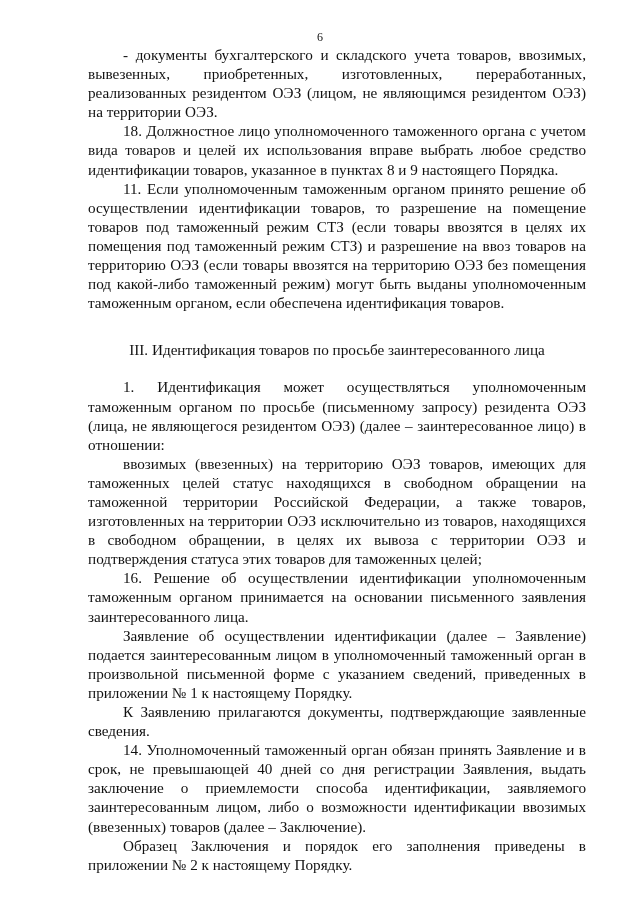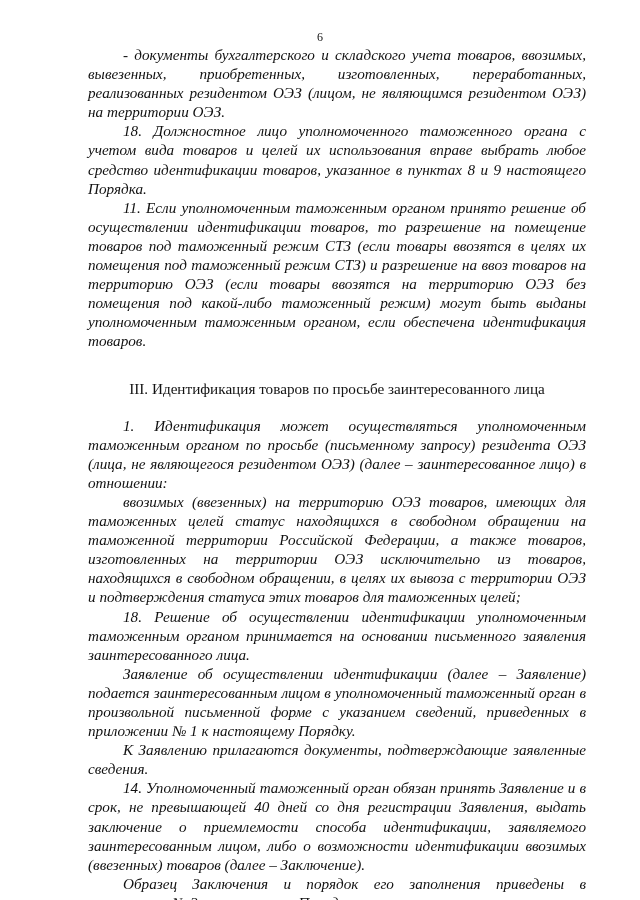--- a/index.html
+++ b/index.html
@@ -32,21 +32,20 @@
       font-size: 15.2px;
       line-height: 19.1px;
     }
     .p {
       margin: 0;
       text-align: justify;
       text-indent: 0;
     }
     .p.indent {
       text-indent: 35px;
-      font-style: italic;
     }
     .heading {
       margin: 10px 0 18px 0;
       text-align: center;
       font-size: 15.2px;
       line-height: 19.1px;
     }
   </style>
 </head>
 <body>
@@ -55,18 +54,18 @@
 
 <div class="content">
   <p class="p indent">- документы бухгалтерского и складского учета товаров, ввозимых, вывезенных, приобретенных, изготовленных, переработанных, реализованных резидентом ОЭЗ (лицом, не являющимся резидентом ОЭЗ) на территории ОЭЗ.</p>
   <p class="p indent">18. Должностное лицо уполномоченного таможенного органа с учетом вида товаров и целей их использования вправе выбрать любое средство идентификации товаров, указанное в пунктах 8 и 9 настоящего Порядка.</p>
   <p class="p indent">11. Если уполномоченным таможенным органом принято решение об осуществлении идентификации товаров, то разрешение на помещение товаров под таможенный режим СТЗ (если товары ввозятся в целях их  помещения под таможенный режим СТЗ) и разрешение на ввоз товаров на территорию ОЭЗ (если товары ввозятся на территорию ОЭЗ без помещения под какой-либо таможенный режим) могут быть выданы уполномоченным таможенным органом, если обеспечена идентификация товаров.</p>
 
   <div class="heading" style="margin-top:28px;">III. Идентификация товаров по просьбе заинтересованного лица</div>
 
   <p class="p indent">1. Идентификация может осуществляться уполномоченным таможенным органом по просьбе (письменному запросу) резидента ОЭЗ (лица, не являющегося резидентом ОЭЗ) (далее – заинтересованное лицо) в отношении:</p>
   <p class="p indent">ввозимых (ввезенных) на территорию ОЭЗ товаров, имеющих для таможенных целей статус находящихся в свободном обращении на таможенной территории Российской Федерации, а также товаров, изготовленных на территории ОЭЗ исключительно из товаров, находящихся в свободном обращении, в целях их вывоза с территории ОЭЗ и подтверждения статуса этих товаров для таможенных целей;</p>
-  <p class="p indent">18. Решение об осуществлении идентификации уполномоченным таможенным органом принимается на основании письменного заявления заинтересованного лица.</p>
+  <p class="p indent">16. Решение об осуществлении идентификации уполномоченным таможенным органом принимается на основании письменного заявления заинтересованного лица.</p>
   <p class="p indent">Заявление об осуществлении идентификации (далее – Заявление) подается заинтересованным лицом в уполномоченный таможенный орган в произвольной письменной форме с указанием сведений, приведенных в приложении № 1 к настоящему Порядку.</p>
   <p class="p indent">К Заявлению прилагаются документы, подтверждающие заявленные сведения.</p>
   <p class="p indent">14. Уполномоченный таможенный орган обязан принять Заявление и в срок, не превышающей 40 дней со дня регистрации Заявления, выдать заключение о приемлемости способа идентификации, заявляемого заинтересованным лицом, либо о возможности  идентификации ввозимых (ввезенных) товаров (далее – Заключение).</p>
   <p class="p indent">Образец Заключения и порядок его заполнения приведены в  приложении № 2 к настоящему Порядку.</p>
 </div>
 
 </body></html>

